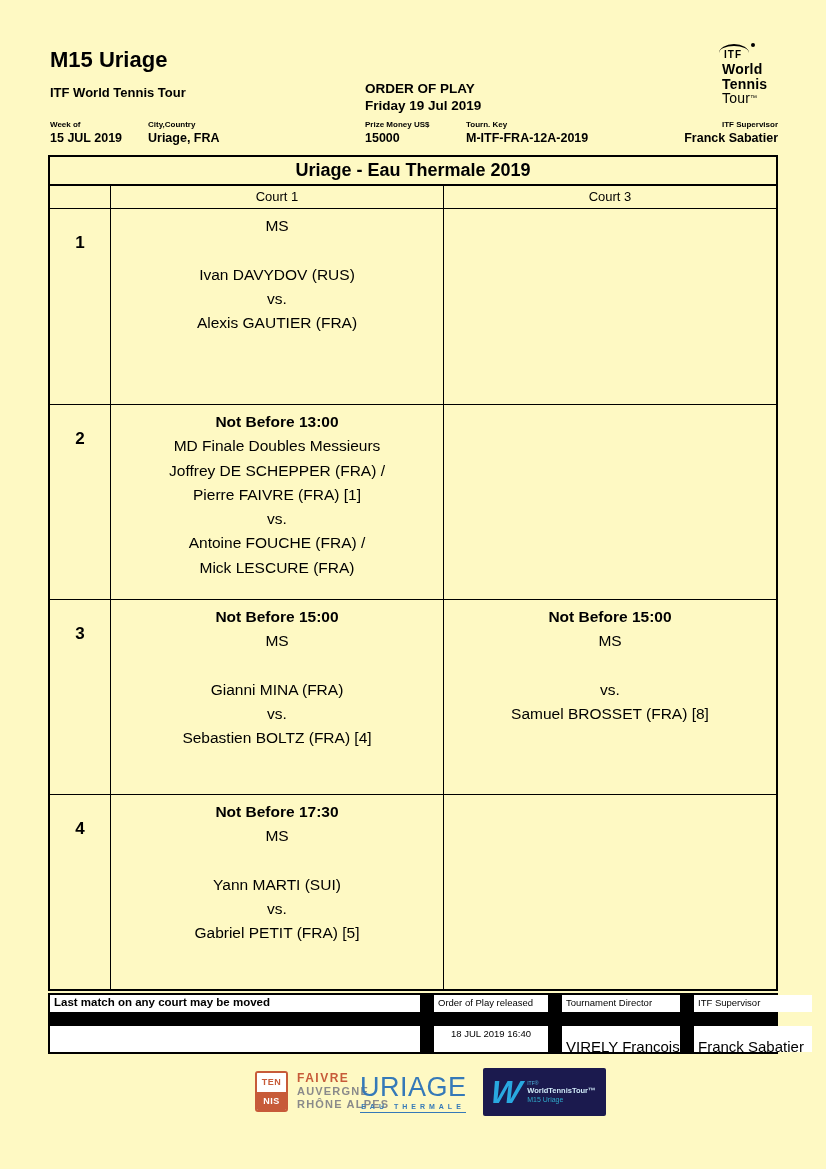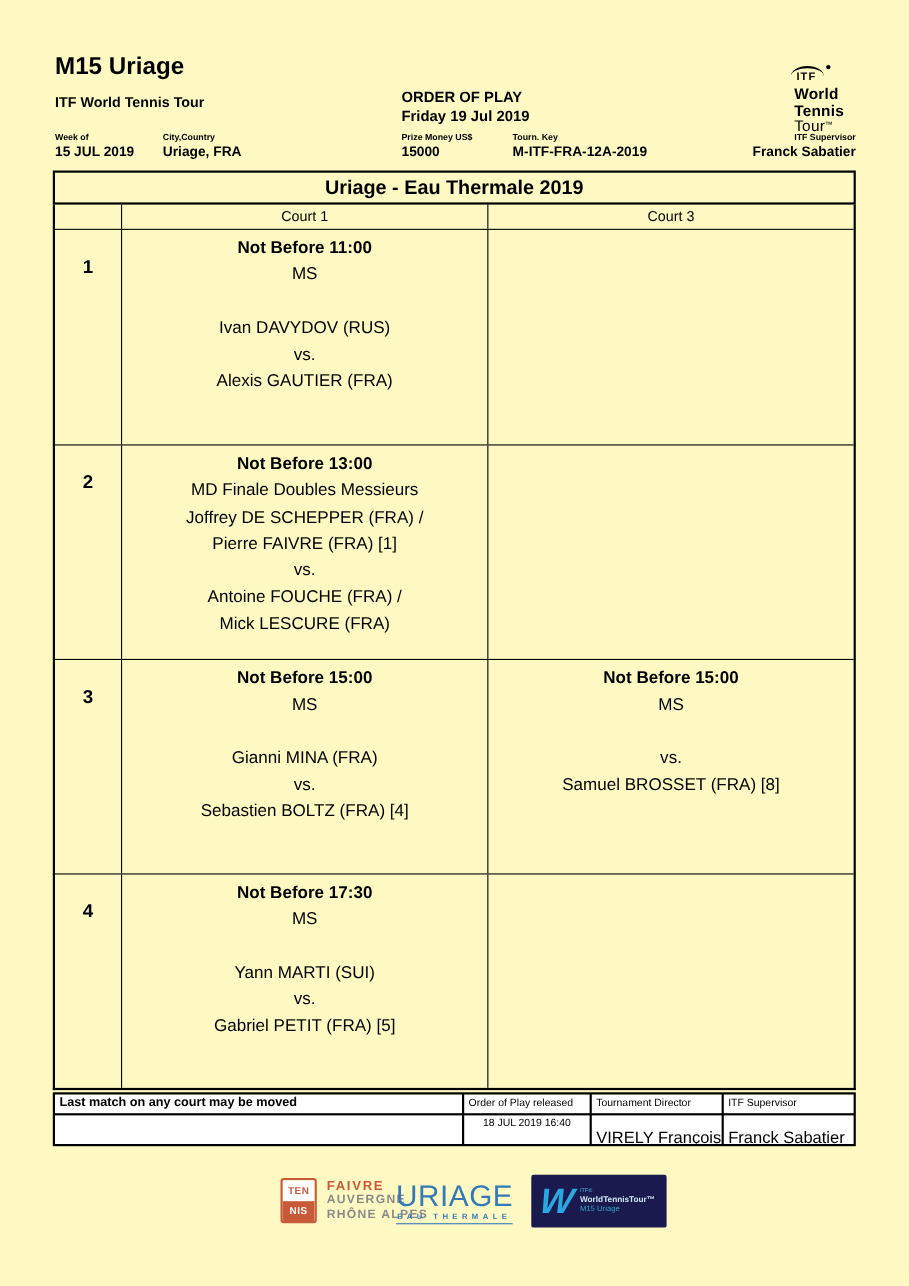--- a/index.html
+++ b/index.html
@@ -7,21 +7,21 @@
   .page {
     position:relative; width:826px; height:1169px; background:#fef9c3;
     margin:0 auto; font-family:"Liberation Sans", sans-serif; color:#000;
     overflow:hidden;
   }
   
   .doc-title { position:absolute; left:50px; top:47px; font-size:22px; font-weight:bold; }
   .doc-subtitle { position:absolute; left:50px; top:85px; font-size:13px; font-weight:bold; }
   .oop-block { position:absolute; left:365px; top:80px; font-size:13.5px; font-weight:bold; line-height:17px; }
   
-  .itf-logo { position:absolute; left:722px; top:62px; width:70px; }
+  .itf-logo { position:absolute; left:722px; top:46px; width:70px; }
   .itf-row { position:relative; height:16px; }
   .itf-arc { position:absolute; left:-3px; top:-2px; width:30px; height:9px;
     border-top:2px solid #000; border-radius:50% 50% 0 0 / 100% 100% 0 0; }
   .itf-dot { position:absolute; left:29px; top:-3px; width:4px; height:4px; background:#000; border-radius:50%; }
   .itf-abbr { position:absolute; left:2px; top:3px; font-size:10px; font-weight:bold; letter-spacing:1px; }
   .itf-word { font-size:14px; font-weight:bold; line-height:14.5px; letter-spacing:0.2px; }
   .itf-word.light { font-weight:400; }
   .itf-tm { font-size:7px; vertical-align:top; }
   
   .info-label { position:absolute; top:120px; font-size:8px; font-weight:bold; }
@@ -44,21 +44,21 @@
   .s-row + .s-row { border-top:1px solid #000; }
   .cell-num { width:61px; border-right:1px solid #000; text-align:center;
     font-size:17px; font-weight:bold; padding-top:24px; }
   .cell-match { flex:1; text-align:center; padding-top:5px; }
   .cell-match + .cell-match { border-left:1px solid #000; }
   .m-line { font-size:15.5px; line-height:24.3px; white-space:nowrap; }
   .m-line.nb { font-weight:bold; }
   
   .ftable { position:absolute; left:48px; top:993px; width:730px;
     background:#000; display:grid; grid-template-columns:370px 114px 118px 118px;
-    grid-template-rows:17px 26px; gap:2px; padding:2px; }
+    grid-template-rows:17px 26px; gap:14px; padding:2px; }
   .fcell { background:#fff; overflow:hidden; }
   .f-note { font-size:11.5px; font-weight:bold; padding:1px 0 0 4px; }
   .f-lbl { font-size:9.5px; padding:2px 0 0 4px; }
   .f-released { font-size:9.5px; text-align:center; padding-top:2px; }
   .f-person { font-size:15px; padding:12px 0 0 4px; }
   
   .logo-ligue { position:absolute; left:255px; top:1071px; display:flex; align-items:center; }
   .ligue-box { width:33px; height:41px; border:2px solid #c75b39; border-radius:3px; overflow:hidden; }
   .ligue-box .top { height:50%; background:#fff; color:#c75b39; font-size:9px; font-weight:bold;
     text-align:center; line-height:18px; letter-spacing:0.5px; }
@@ -118,21 +118,20 @@
     <div class="t-body">
       <div class="t-head">
         <div class="h-num"></div>
         <div class="h-court">Court 1</div>
         <div class="h-court">Court 3</div>
       </div>
       <div id="schedule-rows">
           <div class="s-row">
             <div class="cell-num">1</div>
             <div class="cell-match">
-              <div class="m-line nb">Not Before 11:00</div>
               <div class="m-line">MS</div>
               <div class="m-line">&nbsp;</div>
               <div class="m-line">Ivan DAVYDOV (RUS)</div>
               <div class="m-line">vs.</div>
               <div class="m-line">Alexis GAUTIER (FRA)</div>
             </div>
             <div class="cell-match"></div>
           </div>
           <div class="s-row">
             <div class="cell-num">2</div>

